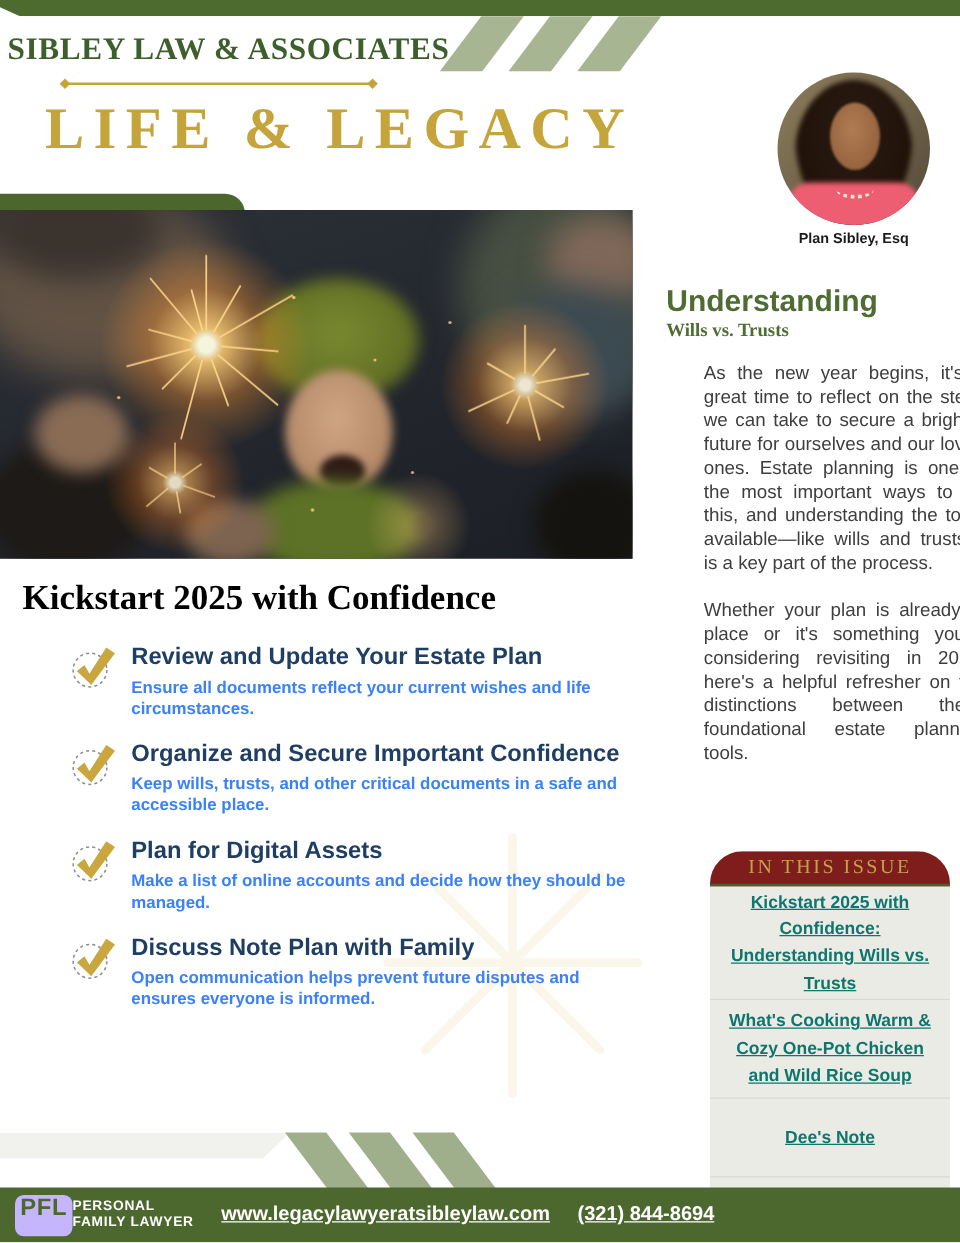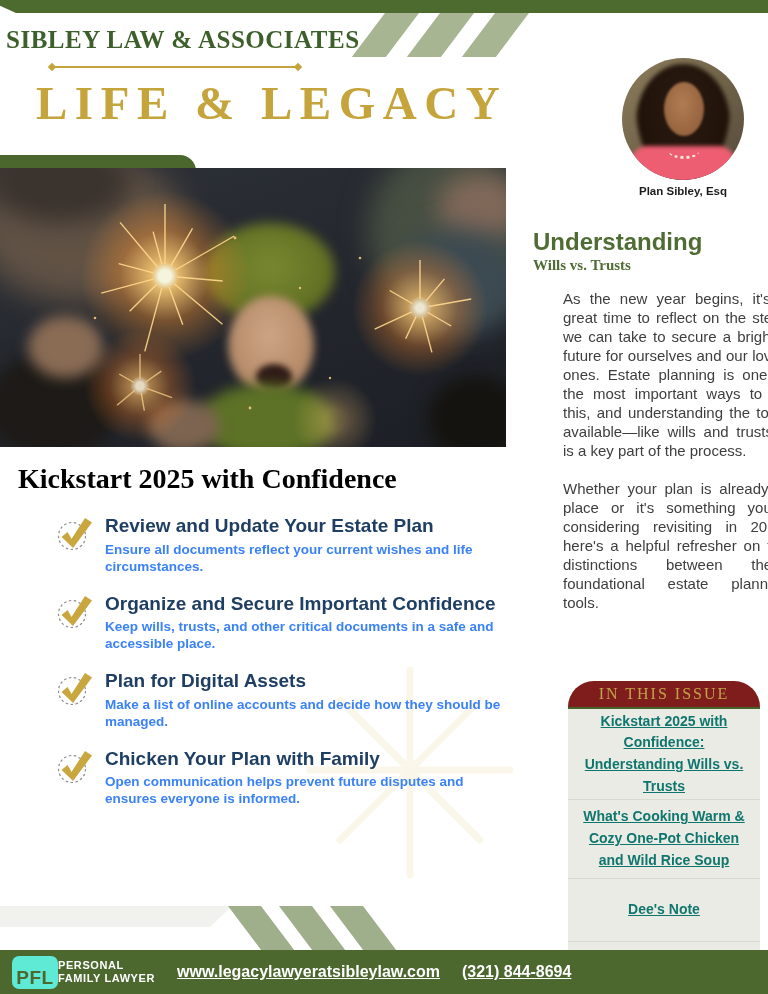--- a/index.html
+++ b/index.html
@@ -89,22 +89,22 @@
   .issue-link{display:inline-block;text-align:center;color:#0f766e;font-weight:bold;font-size:14px;
       line-height:1.55;text-decoration:underline;cursor:pointer;}
 
   
   .gray-band-bottom{left:0;top:906px;width:232px;height:21px;background:#f1f1ee;
       clip-path:polygon(0 0,100% 0,calc(100% - 22px) 100%,0 100%);}
   .stripe-bottom{top:906px;width:33px;height:45px;background:#9fae8b;
       transform:skewX(37deg);transform-origin:0 0;}
   .footer{left:0;top:950px;width:768px;height:44px;background:#4c682e;
       display:flex;align-items:center;}
-  .pfl-logo{width:46px;height:33px;margin-left:12px;background:#5eead4;border-radius:7px;
-      display:flex;align-items:flex-end;justify-content:center;}
+  .pfl-logo{width:46px;height:33px;margin-left:12px;background:#c4b5fd;border-radius:7px;
+      display:flex;align-items:flex-start;justify-content:center;}
   .pfl-logo span{color:#4c682e;font-weight:bold;font-size:19px;letter-spacing:0.5px;}
   .brand{margin-left:0;color:#ffffff;font-weight:bold;font-size:11px;letter-spacing:0.6px;
       line-height:1.2;text-transform:uppercase;}
   .foot-link{margin-left:22px;color:#ffffff;font-weight:bold;font-size:16px;
       text-decoration:underline;cursor:pointer;}
 
   
   .watermark{left:295px;top:630px;opacity:0.45;}
 </style>
 </head>
@@ -235,21 +235,21 @@
         <div class="check-head">Plan for Digital Assets</div>
         <div class="check-desc">Make a list of online accounts and decide how they should be managed.</div>
       </div>
     </div>
     <div class="check-item">
       <svg class="check-icon" viewBox="0 0 40 40">
           <circle cx="17" cy="22" r="13.5" fill="none" stroke="#8d8d8d" stroke-width="1.2" stroke-dasharray="2.5 2.5"></circle>
           <path d="M6.5,23 L12.5,18 Q15,22 16.5,25 L30,4 L37,8.5 L18,34 Q11,27 6.5,23 Z" fill="#c9a63e"></path>
         </svg>
       <div class="check-text">
-        <div class="check-head">Chicken Your Plan with Family</div>
+        <div class="check-head">Discuss Note Plan with Family</div>
         <div class="check-desc">Open communication helps prevent future disputes and ensures everyone is informed.</div>
       </div>
     </div>
   </div>
 
   <div class="abs art-title1">Understanding</div>
   <div class="abs art-title2">Wills vs. Trusts</div>
   <div class="abs art-body">
     <p>As the new year begins, it's a great time to reflect on the steps we can take to secure a brighter future for ourselves and our loved ones. Estate planning is one of the most important ways to do this, and understanding the tools available—like wills and trusts—is a key part of the process.</p>
     <p>Whether your plan is already in place or it's something you're considering revisiting in 2025, here's a helpful refresher on the distinctions between these foundational estate planning tools.</p>

